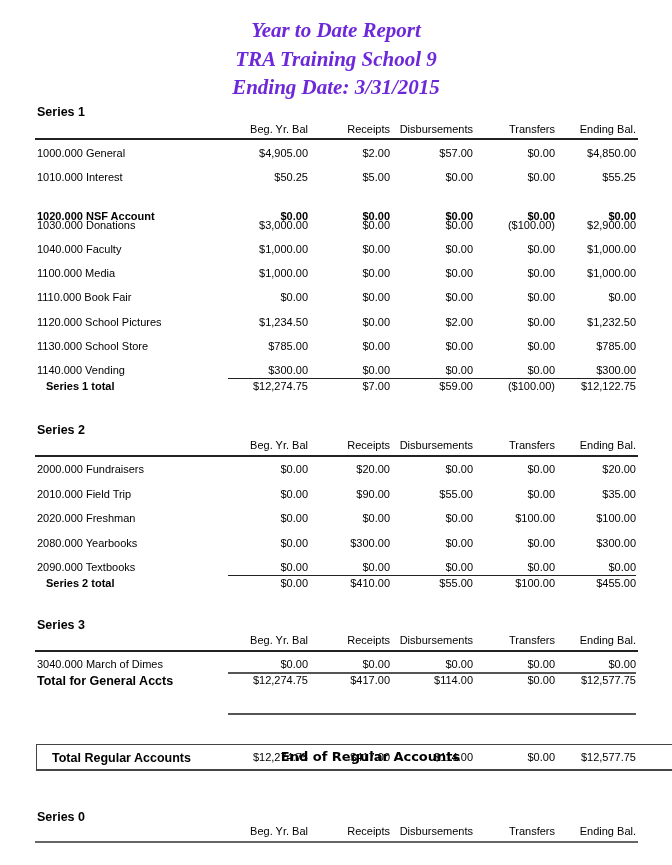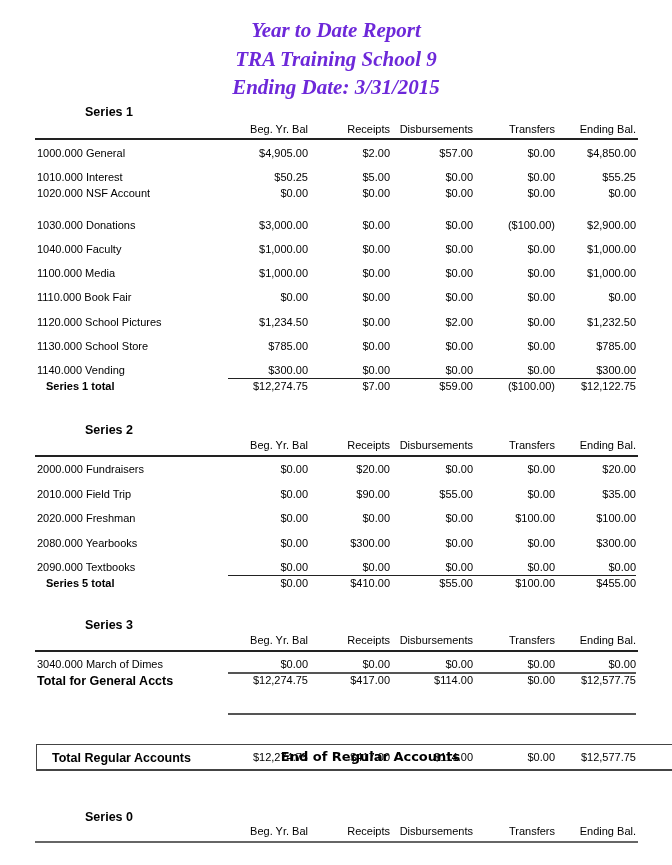--- a/index.html
+++ b/index.html
@@ -1,21 +1,21 @@
 <!DOCTYPE html>
 <html><head>
   <meta charset="utf-8">
   <style>
     html, body { margin: 0; padding: 0; background: #ffffff; }
     body { width: 672px; height: 865px; position: relative; overflow: hidden; font-family: "Liberation Sans", sans-serif; color: #000; }
     .title { position: absolute; left: 0; width: 672px; text-align: center; font-family: "Liberation Serif", serif; font-style: italic; font-weight: bold; color: #6d28d9; font-size: 21px; line-height: 26px; }
     .t1 { top: 17px; }
     .t2 { top: 46px; }
     .t3 { top: 74px; }
-    .series-head { position: absolute; left: 37px; font-weight: bold; font-size: 12.5px; margin-left: 48px; }
+    .series-head { position: absolute; left: 37px; font-weight: bold; font-size: 12.5px; }
     .colhdr { position: absolute; font-size: 11px; text-align: right; }
     .hdr-line { position: absolute; left: 35px; width: 603px; height: 2px; background: #222; }
     .row { position: absolute; left: 0; width: 672px; height: 14px; font-size: 11px; }
     .row .lbl { position: absolute; left: 37px; }
     .cell { position: absolute; text-align: right; }
     .c1 { right: 364px; } 
     .c2 { right: 282px; } 
     .c3 { right: 199px; } 
     .c4 { right: 117px; } 
     .c5 { right: 36px; }  
@@ -51,21 +51,21 @@
   <span class="cell c5">$4,850.00</span>
 </div>
 <div class="row" style="top:171px;">
   <span class="lbl">1010.000 Interest</span>
   <span class="cell c1">$50.25</span>
   <span class="cell c2">$5.00</span>
   <span class="cell c3">$0.00</span>
   <span class="cell c4">$0.00</span>
   <span class="cell c5">$55.25</span>
 </div>
-<div class="row" style="top:187px;">
+<div class="row" style="top:210px;font-weight:bold;">
   <span class="lbl">1020.000 NSF Account</span>
   <span class="cell c1">$0.00</span>
   <span class="cell c2">$0.00</span>
   <span class="cell c3">$0.00</span>
   <span class="cell c4">$0.00</span>
   <span class="cell c5">$0.00</span>
 </div>
 <div class="row" style="top:219px;">
   <span class="lbl">1030.000 Donations</span>
   <span class="cell c1">$3,000.00</span>
@@ -177,21 +177,21 @@
 <div class="row" style="top:561px;">
   <span class="lbl">2090.000 Textbooks</span>
   <span class="cell c1">$0.00</span>
   <span class="cell c2">$0.00</span>
   <span class="cell c3">$0.00</span>
   <span class="cell c4">$0.00</span>
   <span class="cell c5">$0.00</span>
 </div>
 <div class="total-line" style="top:575px;"></div>
 <div class="row subtotal" style="top:577px;">
-  <span class="lbl">Series 5 total</span>
+  <span class="lbl">Series 2 total</span>
   <span class="cell c1">$0.00</span>
   <span class="cell c2">$410.00</span>
   <span class="cell c3">$55.00</span>
   <span class="cell c4">$100.00</span>
   <span class="cell c5">$455.00</span>
 </div>
 
 <div class="series-head" style="top:618px;">Series 3</div>
 <div>
   <div class="colhdr c1" style="top:634px;">Beg. Yr. Bal</div>

